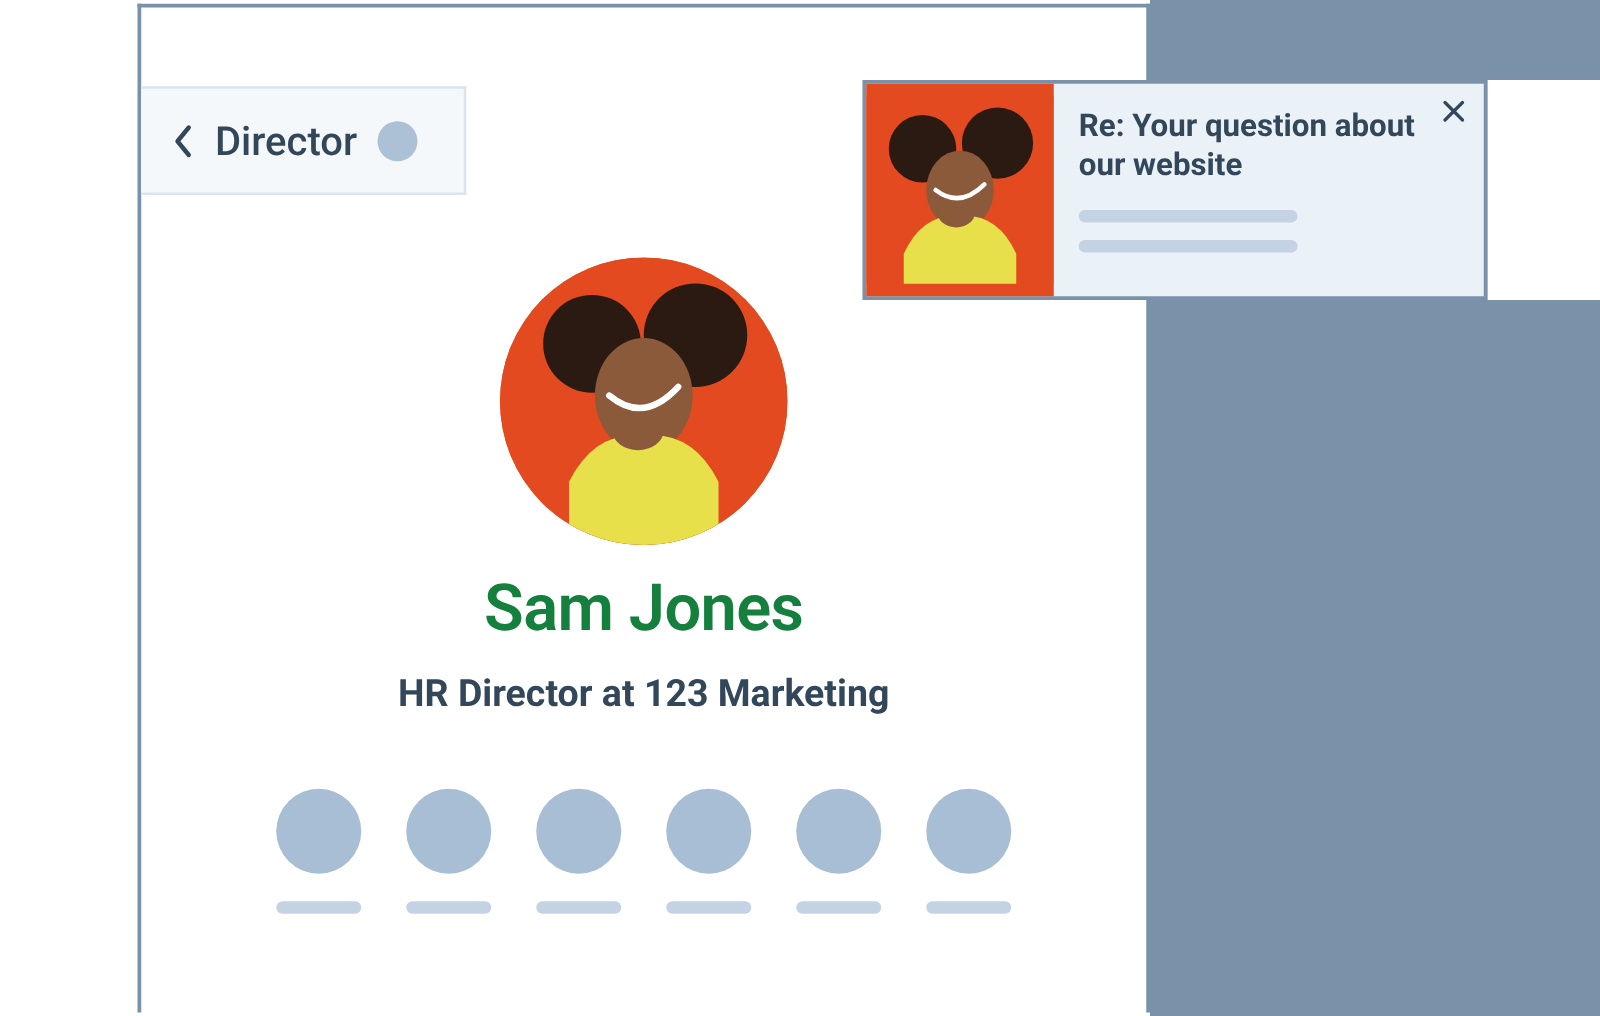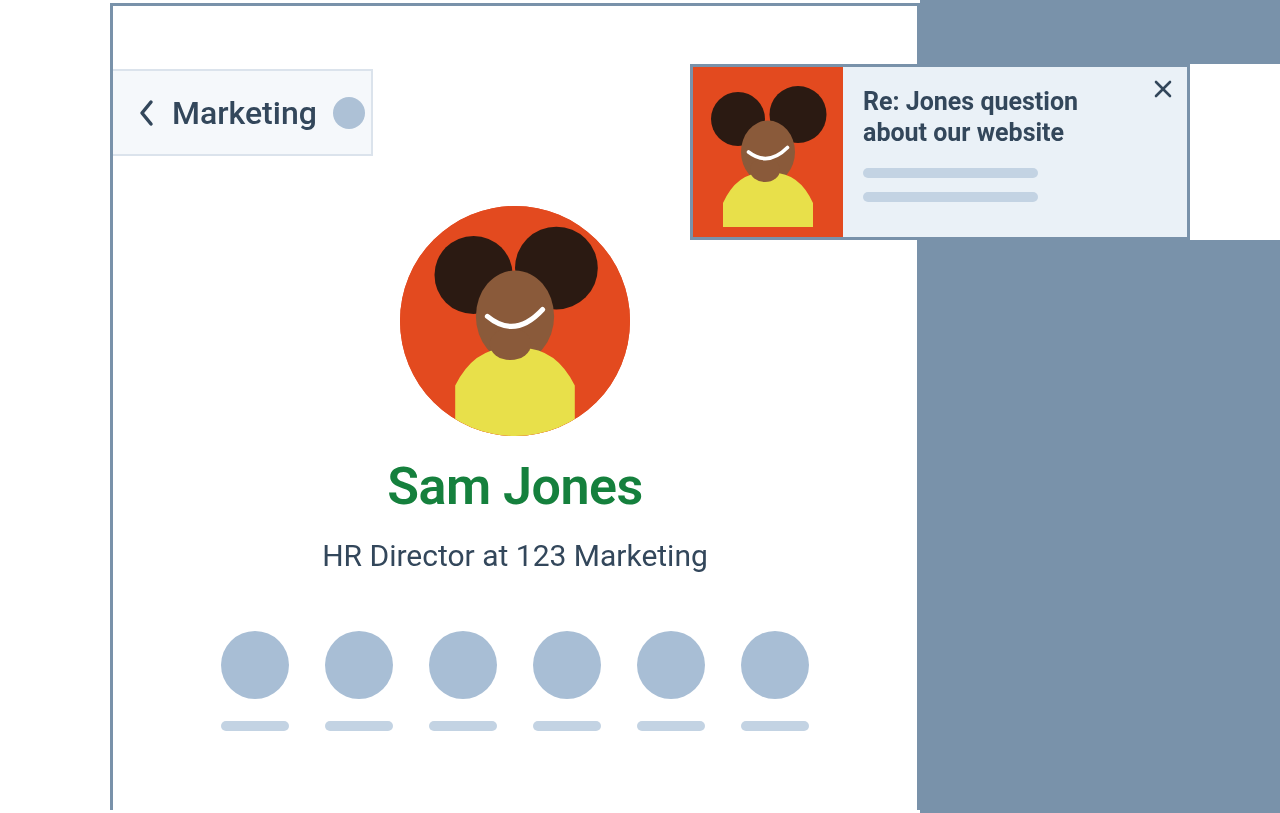--- a/index.html
+++ b/index.html
@@ -80,21 +80,21 @@
       color: #15803d;
       letter-spacing: -0.5px;
     }
     .contact-title {
       position: absolute;
       top: 532px;
       left: 0;
       right: 0;
       text-align: center;
       font-size: 30px;
-      font-weight: 400;
+      font-weight: 700;
       color: #33475b;
     }
     .action-row {
       position: absolute;
       top: 625px;
       left: 0;
       right: 0;
       display: flex;
       justify-content: center;
       gap: 36px;
@@ -188,21 +188,21 @@
 <div class="backdrop"></div>
 
 <div class="contact-window">
 
   <div class="breadcrumb">
     <span class="chevron-left">
       <svg width="18" height="30" viewBox="0 0 18 30" fill="none" stroke="currentColor" stroke-width="3.5" stroke-linecap="round" stroke-linejoin="round">
           <polyline points="13 4 4 15 13 26"></polyline>
         </svg>
     </span>
-    <span class="breadcrumb-label">Marketing</span>
+    <span class="breadcrumb-label">Director</span>
     <span class="breadcrumb-dot"></span>
   </div>
 
   <div class="avatar-large">
     <svg class="person-svg" viewBox="0 0 100 100">
       <rect width="100" height="100" fill="#e34a1f"></rect>
       <ellipse cx="32" cy="30" rx="17" ry="17" fill="#2b1a12"></ellipse>
       <ellipse cx="68" cy="27" rx="18" ry="18" fill="#2b1a12"></ellipse>
       <ellipse cx="50" cy="48" rx="17" ry="20" fill="#8a5a3a"></ellipse>
       <path d="M50 62 Q 33 60 24 78 L 24 100 L 76 100 L 76 78 Q 67 60 50 62 Z" fill="#e8e04a"></path>
@@ -257,19 +257,19 @@
       <path d="M37 50 Q 50 60 63 47" stroke="#ffffff" stroke-width="2.4" fill="none" stroke-linecap="round"></path>
     </svg>
   </div>
   <div class="notif-body">
     <div class="notif-close">
       <svg width="20" height="20" viewBox="0 0 20 20" stroke="currentColor" stroke-width="2.6" stroke-linecap="round">
           <line x1="3" y1="3" x2="17" y2="17"></line>
           <line x1="17" y1="3" x2="3" y2="17"></line>
         </svg>
     </div>
-    <div class="notif-subject">Re: Jones question about our website</div>
+    <div class="notif-subject">Re: Your question about our website</div>
     <div class="notif-lines">
       <div class="notif-line"></div>
       <div class="notif-line"></div>
     </div>
   </div>
 </div>
 
 </body></html>

